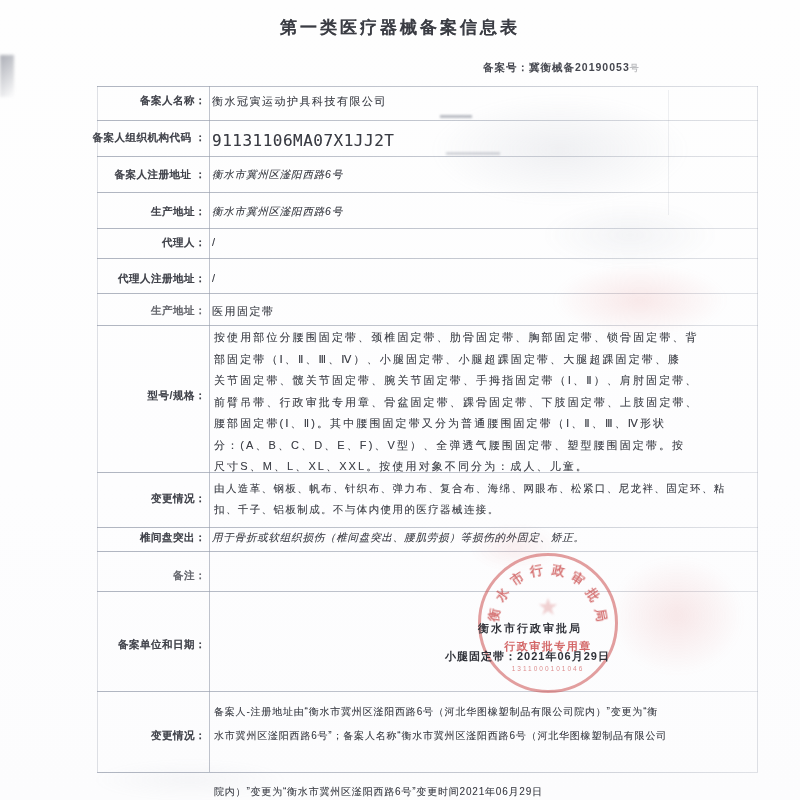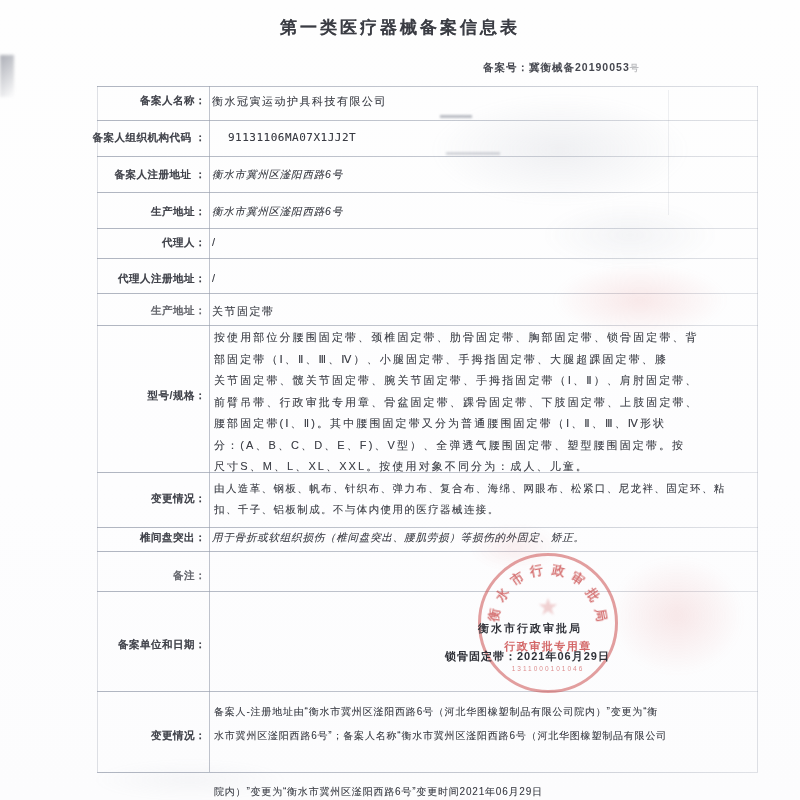--- a/index.html
+++ b/index.html
@@ -23,21 +23,21 @@
     position:absolute;right:594px;white-space:nowrap;text-align:right;
     font-size:10.5px;font-weight:700;letter-spacing:.5px;color:#42444c;
     text-shadow:0 0 .5px rgba(60,62,70,.4);
   }
   .val{
     position:absolute;left:212px;white-space:nowrap;
     font-size:11px;letter-spacing:1.5px;color:#3e4048;
     text-shadow:0 0 .5px rgba(60,62,70,.35);
   }
   .val.addr{font-size:10.5px;letter-spacing:.8px;font-style:italic;}
-  .val.mono{font-family:"DejaVu Sans Mono","Liberation Mono",monospace;font-size:11px;letter-spacing:.5px;color:#393b43;margin-left:16px;}
+  .val.mono{font-family:"DejaVu Sans Mono","Liberation Mono",monospace;font-size:16px;letter-spacing:.5px;color:#393b43;}
   .smudged{filter:blur(.7px);opacity:.8;}
   .block-line{
     position:absolute;left:214px;white-space:nowrap;
     font-size:11px;letter-spacing:2.1px;color:#3e4048;
     text-shadow:0 0 .5px rgba(60,62,70,.35);
   }
   .block-line.desc{font-size:10.5px;letter-spacing:1.4px;}
   .block-line.chg{font-size:10px;letter-spacing:.8px;}
   
   .hline{position:absolute;left:97px;width:661px;height:1px;
@@ -107,25 +107,25 @@
   <div class="lbl" style="top:205px">生产地址：</div>
   <div class="val addr" style="top:205px">衡水市冀州区滏阳西路6号</div>
 
   <div class="lbl" style="top:236px">代理人：</div>
   <div class="val" style="top:236px">/</div>
 
   <div class="lbl" style="top:272px">代理人注册地址：</div>
   <div class="val" style="top:272px">/</div>
 
   <div class="lbl smudged" style="top:304px">生产地址：</div>
-  <div class="val" style="top:304px">关节固定带</div>
+  <div class="val" style="top:304px">医用固定带</div>
 
   <div class="lbl" style="top:389px">型号/规格：</div>
   <div class="block-line" style="top:330px">按使用部位分腰围固定带、颈椎固定带、肋骨固定带、胸部固定带、锁骨固定带、背</div>
-  <div class="block-line" style="top:351.5px">部固定带（Ⅰ、Ⅱ、Ⅲ、Ⅳ）、小腿固定带、手拇指固定带、大腿超踝固定带、膝</div>
+  <div class="block-line" style="top:351.5px">部固定带（Ⅰ、Ⅱ、Ⅲ、Ⅳ）、小腿固定带、小腿超踝固定带、大腿超踝固定带、膝</div>
   <div class="block-line" style="top:373px">关节固定带、髋关节固定带、腕关节固定带、手拇指固定带（Ⅰ、Ⅱ）、肩肘固定带、</div>
   <div class="block-line" style="top:394.5px">前臂吊带、行政审批专用章、骨盆固定带、踝骨固定带、下肢固定带、上肢固定带、</div>
   <div class="block-line" style="top:416px">腰部固定带(Ⅰ、Ⅱ)。其中腰围固定带又分为普通腰围固定带（Ⅰ、Ⅱ、Ⅲ、Ⅳ形状</div>
   <div class="block-line" style="top:437.5px">分：(A、B、C、D、E、F)、V型）、全弹透气腰围固定带、塑型腰围固定带。按</div>
   <div class="block-line" style="top:459px">尺寸S、M、L、XL、XXL。按使用对象不同分为：成人、儿童。</div>
 
   <div class="lbl" style="top:492px">变更情况：</div>
   <div class="block-line desc" style="top:503px">扣、千子、铝板制成。不与体内使用的医疗器械连接。</div>
   <div class="block-line desc" style="top:482px">由人造革、钢板、帆布、针织布、弹力布、复合布、海绵、网眼布、松紧口、尼龙袢、固定环、粘</div>
 
@@ -148,21 +148,21 @@
         <span style="left: 93.4193px; top: 17.3831px; transform: rotate(34.2857deg);">审</span>
         <span style="left: 108.361px; top: 32.7025px; transform: rotate(57.1429deg);">批</span>
         <span style="left: 116.18px; top: 52.623px; transform: rotate(80deg);">局</span>
       </div>
     <div class="star">★</div>
     <div class="center-line">行政审批专用章</div>
     <div class="serial">1311000101046</div>
   </div>
 
   <div class="overlay-unit">衡水市行政审批局</div>
-  <div class="overlay-date">锁骨固定带：2021年06月29日</div>
+  <div class="overlay-date">小腿固定带：2021年06月29日</div>
 
   <div class="lbl" style="top:729px">变更情况：</div>
   <div class="block-line chg" style="top:705px">备案人-注册地址由“衡水市冀州区滏阳西路6号（河北华图橡塑制品有限公司院内）”变更为“衡</div>
   <div class="block-line chg" style="top:729px">水市冀州区滏阳西路6号”；备案人名称“衡水市冀州区滏阳西路6号（河北华图橡塑制品有限公司</div>
   <div class="block-line chg" style="top:785px">院内）”变更为“衡水市冀州区滏阳西路6号”变更时间2021年06月29日</div>
 
   <div class="streak" style="left:0;top:55px;width:14px;height:42px"></div>
   <div class="dash" style="left:440px;top:115px;width:32px;height:3px"></div>
   <div class="dash" style="left:446px;top:152px;width:54px;height:3px;opacity:.6"></div>
   <div class="ghost g-gray" style="left:430px;top:95px;width:260px;height:110px"></div>

